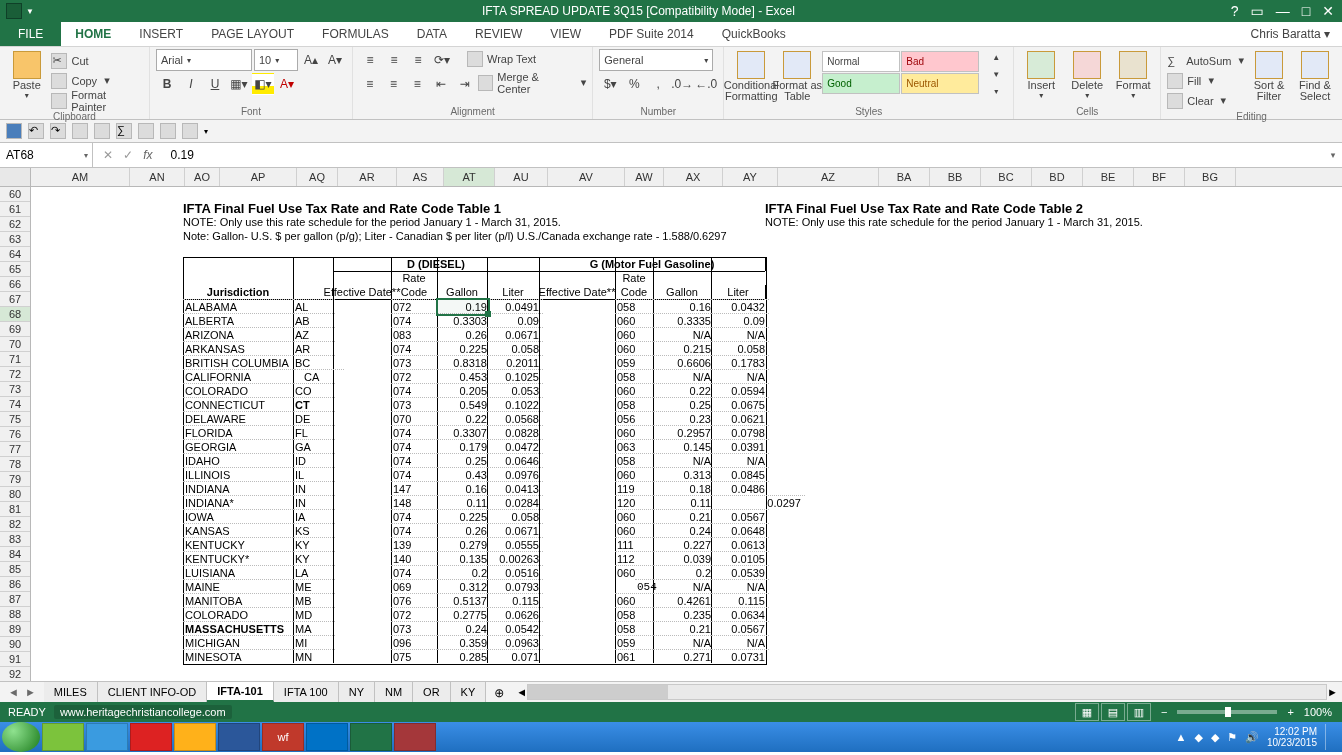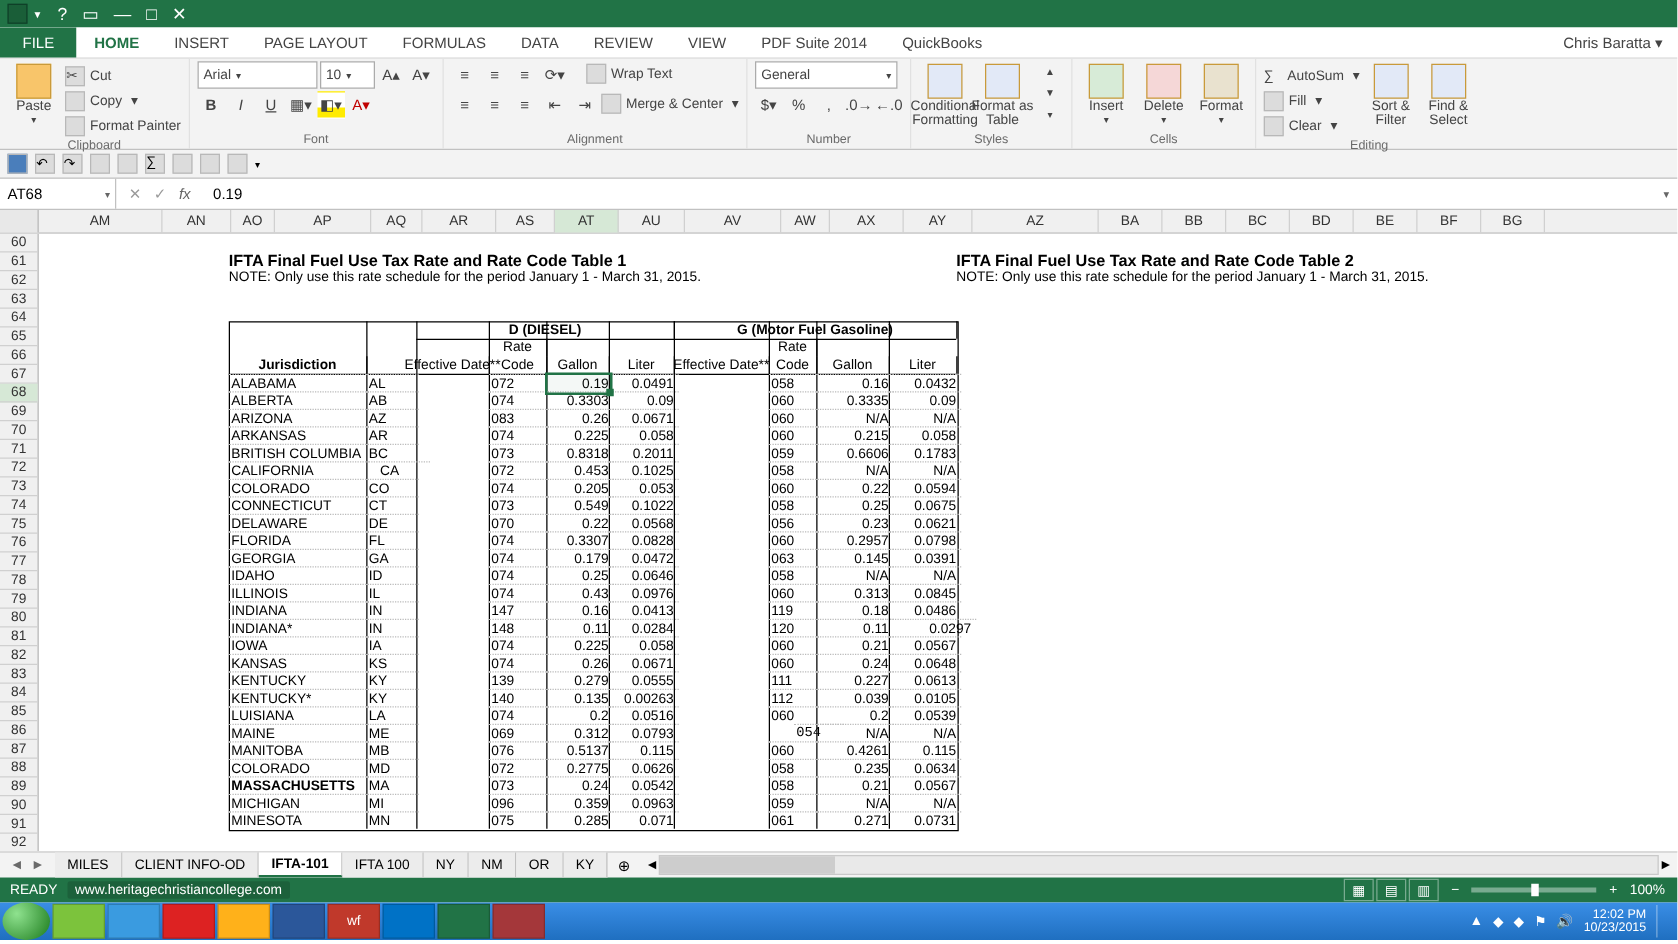--- a/index.html
+++ b/index.html
@@ -96,20 +96,21 @@
 .start-orb{width:38px;height:30px;background:radial-gradient(circle at 30% 30%,#8fe28f,#1a7a1a);border-radius:50%;display:flex;align-items:center;justify-content:center}
 </style>
 </head>
 <body>
 
 <div class="title-bar">
   <div class="title-left">
     <span class="title-excel-icon"></span>
     <span style="font-size:8px">▼</span>
   </div>
+  <div class="title-center">IFTA SPREAD UPDATE 3Q15  [Compatibility Mode] - Excel</div>
   <div class="title-right">
     <span>?</span>
     <span>▭</span>
     <span>—</span>
     <span>□</span>
     <span>✕</span>
   </div>
 </div>
 
 <div class="ribbon-tabs">
@@ -224,20 +225,30 @@
       <div class="big-btn">
           <div class="big-icon" style="background:#e2e9f7"></div>
           <div class="lbl" style="white-space:pre">Conditional
 Formatting</div>
         </div>
       <div class="big-btn">
           <div class="big-icon" style="background:#e2e9f7"></div>
           <div class="lbl" style="white-space:pre">Format as
 Table</div>
         </div>
+      <div class="style-gallery">
+        <div class="style-row">
+          <div class="style-cell style-normal">Normal</div>
+          <div class="style-cell style-bad">Bad</div>
+        </div>
+        <div class="style-row">
+          <div class="style-cell style-good">Good</div>
+          <div class="style-cell style-neutral">Neutral</div>
+        </div>
+      </div>
       <div style="display:flex;flex-direction:column;justify-content:center;gap:1px;padding-left:2px">
         <div class="btnsquare" style="height:14px;font-size:8px">▲</div>
         <div class="btnsquare" style="height:14px;font-size:8px">▼</div>
         <div class="btnsquare" style="height:14px;font-size:8px">▾</div>
       </div>
     </div>
     <div class="group-title">Styles</div>
   </div>
 
   <div class="group">
@@ -368,20 +379,21 @@
         <div class="row-hdr">87</div>
         <div class="row-hdr">88</div>
         <div class="row-hdr">89</div>
         <div class="row-hdr">90</div>
         <div class="row-hdr">91</div>
         <div class="row-hdr">92</div>
       </div>
     <div class="cells" id="cells">
         <div class="cell title1" style="left: 152px; top: 14px; width: 500px;">IFTA Final Fuel Use Tax Rate and Rate Code Table 1</div>
         <div class="cell note" style="left: 152px; top: 28px; width: 500px;">NOTE: Only use this rate schedule for the period January 1 - March 31, 2015.</div>
+        <div class="cell note" style="left: 152px; top: 42px; width: 640px;">Note:  Gallon- U.S. $ per gallon (p/g);  Liter - Canadian $ per liter (p/l)   U.S./Canada exchange rate  -  1.588/0.6297</div>
         <div class="cell title1" style="left: 734px; top: 14px; width: 500px;">IFTA Final Fuel Use Tax Rate and Rate Code Table 2</div>
         <div class="cell note" style="left: 734px; top: 28px; width: 500px;">NOTE: Only use this rate schedule for the period January 1 - March 31, 2015.</div>
         <div class="cell th bold" style="left: 302px; top: 70px; width: 206px; justify-content: center;">D (DIESEL)</div>
         <div class="cell th bold" style="left: 508px; top: 70px; width: 226px; justify-content: center;">G (Motor Fuel Gasoline)</div>
         <div class="cell th bold" style="left: 152px; top: 98px; width: 110px; justify-content: center;">Jurisdiction</div>
         <div class="cell th" style="left: 302px; top: 98px; width: 58px; justify-content: center;">Effective Date**</div>
         <div class="cell th" style="left: 508px; top: 98px; width: 76px; justify-content: center;">Effective Date**</div>
         <div class="cell th" style="left: 360px; top: 84px; width: 46px; justify-content: center;">Rate</div>
         <div class="cell th" style="left: 360px; top: 98px; width: 46px; justify-content: center;">Code</div>
         <div class="cell th" style="left: 584px; top: 84px; width: 38px; justify-content: center;">Rate</div>
@@ -452,21 +464,21 @@
         <div class="cell td" style="left: 680px; top: 182px; width: 54px; justify-content: flex-end; padding-right: 4px;">N/A</div>
         <div class="cell tdl" style="left: 152px; top: 196px; width: 110px;">COLORADO</div>
         <div class="cell tdl" style="left: 262px; top: 196px; width: 40px;">CO</div>
         <div class="cell tdl" style="left: 360px; top: 196px; width: 46px;">074</div>
         <div class="cell td" style="left: 406px; top: 196px; width: 50px; justify-content: flex-end; padding-right: 4px;">0.205</div>
         <div class="cell td" style="left: 456px; top: 196px; width: 52px; justify-content: flex-end; padding-right: 4px;">0.053</div>
         <div class="cell tdl" style="left: 584px; top: 196px; width: 38px;">060</div>
         <div class="cell td" style="left: 622px; top: 196px; width: 58px; justify-content: flex-end; padding-right: 4px;">0.22</div>
         <div class="cell td" style="left: 680px; top: 196px; width: 54px; justify-content: flex-end; padding-right: 4px;">0.0594</div>
         <div class="cell tdl" style="left: 152px; top: 210px; width: 110px;">CONNECTICUT</div>
-        <div class="cell tdl" style="left: 262px; top: 210px; width: 40px;">CT</div>
+        <div class="cell tdl" style="left: 262px; top: 210px; width: 40px; font-weight: bold;">CT</div>
         <div class="cell tdl" style="left: 360px; top: 210px; width: 46px;">073</div>
         <div class="cell td" style="left: 406px; top: 210px; width: 50px; justify-content: flex-end; padding-right: 4px;">0.549</div>
         <div class="cell td" style="left: 456px; top: 210px; width: 52px; justify-content: flex-end; padding-right: 4px;">0.1022</div>
         <div class="cell tdl" style="left: 584px; top: 210px; width: 38px;">058</div>
         <div class="cell td" style="left: 622px; top: 210px; width: 58px; justify-content: flex-end; padding-right: 4px;">0.25</div>
         <div class="cell td" style="left: 680px; top: 210px; width: 54px; justify-content: flex-end; padding-right: 4px;">0.0675</div>
         <div class="cell tdl" style="left: 152px; top: 224px; width: 110px;">DELAWARE</div>
         <div class="cell tdl" style="left: 262px; top: 224px; width: 40px;">DE</div>
         <div class="cell tdl" style="left: 360px; top: 224px; width: 46px;">070</div>
         <div class="cell td" style="left: 406px; top: 224px; width: 50px; justify-content: flex-end; padding-right: 4px;">0.22</div>
@@ -514,21 +526,21 @@
         <div class="cell tdl" style="left: 584px; top: 294px; width: 38px;">119</div>
         <div class="cell td" style="left: 622px; top: 294px; width: 58px; justify-content: flex-end; padding-right: 4px;">0.18</div>
         <div class="cell td" style="left: 680px; top: 294px; width: 54px; justify-content: flex-end; padding-right: 4px;">0.0486</div>
         <div class="cell tdl" style="left: 152px; top: 308px; width: 110px;">INDIANA*</div>
         <div class="cell tdl" style="left: 262px; top: 308px; width: 40px;">IN</div>
         <div class="cell tdl" style="left: 360px; top: 308px; width: 46px;">148</div>
         <div class="cell td" style="left: 406px; top: 308px; width: 50px; justify-content: flex-end; padding-right: 4px;">0.11</div>
         <div class="cell td" style="left: 456px; top: 308px; width: 52px; justify-content: flex-end; padding-right: 4px;">0.0284</div>
         <div class="cell tdl" style="left: 584px; top: 308px; width: 38px;">120</div>
         <div class="cell td" style="left: 622px; top: 308px; width: 58px; justify-content: flex-end; padding-right: 4px;">0.11</div>
-        <div class="cell td" style="left: 656px; top: 308px; width: 54px; justify-content: flex-end; padding-right: 4px; padding-left: 36px;">0.0297</div>
+        <div class="cell td" style="left: 680px; top: 308px; width: 54px; justify-content: flex-end; padding-right: 4px; padding-left: 36px;">0.0297</div>
         <div class="cell tdl" style="left: 152px; top: 322px; width: 110px;">IOWA</div>
         <div class="cell tdl" style="left: 262px; top: 322px; width: 40px;">IA</div>
         <div class="cell tdl" style="left: 360px; top: 322px; width: 46px;">074</div>
         <div class="cell td" style="left: 406px; top: 322px; width: 50px; justify-content: flex-end; padding-right: 4px;">0.225</div>
         <div class="cell td" style="left: 456px; top: 322px; width: 52px; justify-content: flex-end; padding-right: 4px;">0.058</div>
         <div class="cell tdl" style="left: 584px; top: 322px; width: 38px;">060</div>
         <div class="cell td" style="left: 622px; top: 322px; width: 58px; justify-content: flex-end; padding-right: 4px;">0.21</div>
         <div class="cell td" style="left: 680px; top: 322px; width: 54px; justify-content: flex-end; padding-right: 4px;">0.0567</div>
         <div class="cell tdl" style="left: 152px; top: 336px; width: 110px;">KANSAS</div>
         <div class="cell tdl" style="left: 262px; top: 336px; width: 40px;">KS</div>

